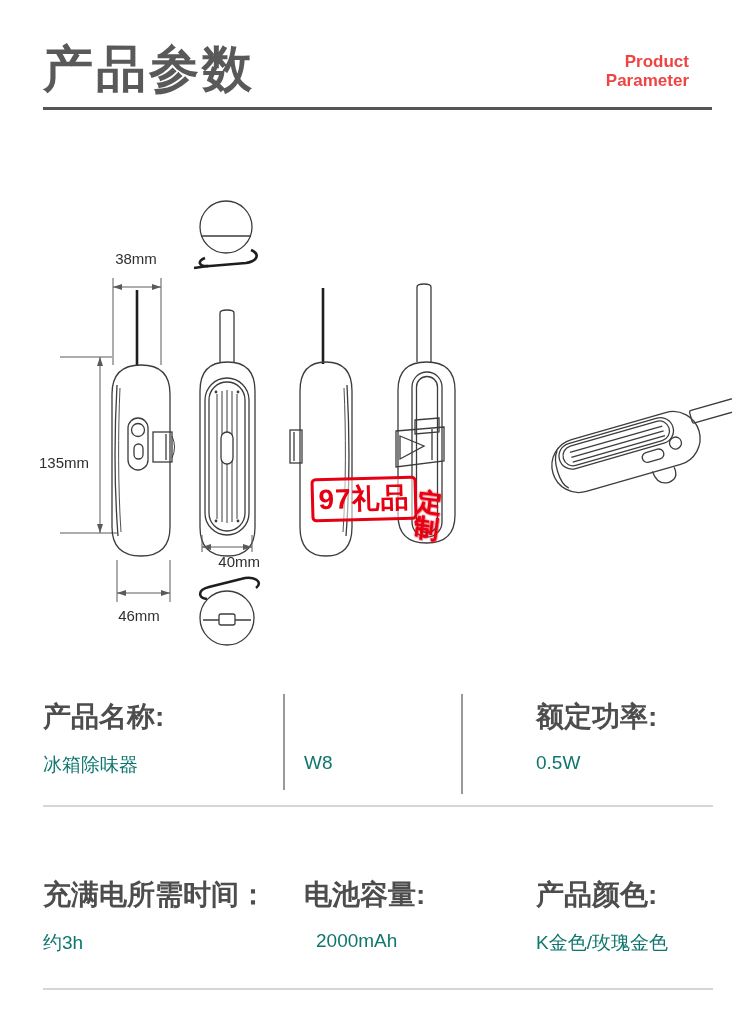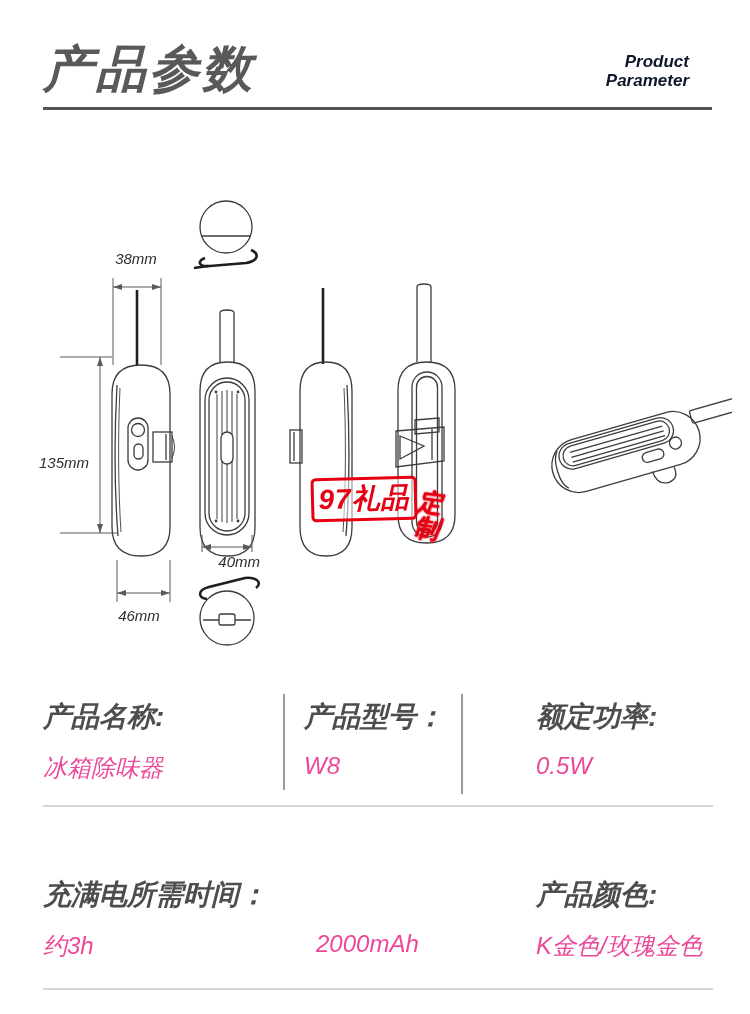--- a/index.html
+++ b/index.html
@@ -1,41 +1,41 @@
 <!DOCTYPE html>
 <html><head>
 <meta charset="utf-8">
 <style>
   html,body{margin:0;padding:0;background:#fff;}
   .page{position:relative;width:732px;height:1014px;background:#ffffff;overflow:hidden;
-        font-family:"Liberation Sans",sans-serif;font-style:italic;}
+        font-family:"Liberation Sans",sans-serif;}
 
   
   .page-title{position:absolute;left:43px;top:36px;font-size:50px;font-weight:700;
               color:#595959;letter-spacing:3px;}
   .page-subtitle{position:absolute;right:43px;top:52px;text-align:right;font-size:17px;
-                 line-height:19px;color:#0f172a;font-weight:600;}
+                 line-height:19px;color:#ef4444;font-weight:600;}
   .header-rule{position:absolute;left:43px;top:107px;width:669px;height:3px;background:#555;}
 
   
   .diagram-svg{position:absolute;left:0;top:180px;}
   .dim-label{position:absolute;font-size:15px;color:#2f2f2f;text-align:center;}
 
   .watermark-box{position:absolute;left:311px;top:477px;width:100px;height:38px;
                  border:3px solid #e60012;border-radius:5px;display:flex;align-items:center;
                  justify-content:center;color:#e60012;font-weight:700;font-size:28px;
                  letter-spacing:1px;transform:rotate(-1.5deg);background:rgba(255,255,255,.55);}
   .watermark-seal{position:absolute;left:411px;top:490px;width:34px;color:#e60012;
                   font-family:"DejaVu Serif",serif;font-weight:700;font-size:25px;
                   line-height:26px;text-align:center;transform:rotate(7deg);
                   text-shadow:0 0 2px #e60012,1px 1px 0 #e6001255;}
 
   
   .spec-label{position:absolute;font-size:28px;font-weight:700;color:#4d4d4d;white-space:nowrap;}
-  .spec-value{position:absolute;font-size:24px;color:#ec4899;white-space:nowrap;}
+  .spec-value{position:absolute;font-size:19px;color:#0f766e;white-space:nowrap;}
   .vdiv{position:absolute;width:2px;background:#9a9a9a;}
   .hdiv{position:absolute;left:43px;width:670px;height:2px;background:#d6d6d6;}
 </style>
 </head>
 <body>
 
 <div class="page">
 
   <div class="page-title">产品参数</div>
   <div class="page-subtitle">
@@ -158,33 +158,33 @@
   <div class="watermark-seal">
     <div>定</div>
     <div>制</div>
   </div>
 
   <div class="spec-label" style="left:43px;top:698px;">产品名称:</div>
   <div class="spec-value" style="left:43px;top:752px;">冰箱除味器</div>
 
   <div class="vdiv" style="left:283px;top:694px;height:96px;"></div>
 
-  <div class="spec-label" style="left:304px;top:698px;">产品型号：</div>
   <div class="spec-value" style="left:304px;top:752px;text-align:right;">W8</div>
 
   <div class="vdiv" style="left:461px;top:694px;height:100px;"></div>
 
   <div class="spec-label" style="left:536px;top:698px;text-align:right;">额定功率:</div>
   <div class="spec-value" style="left:536px;top:752px;">0.5W</div>
 
   <div class="hdiv" style="top:805px;"></div>
 
   <div class="spec-label" style="left:43px;top:876px;">充满电所需时间：</div>
   <div class="spec-value" style="left:43px;top:930px;">约3h</div>
 
+  <div class="spec-label" style="left:304px;top:876px;">电池容量:</div>
   <div class="spec-value" style="left:316px;top:930px;">2000mAh</div>
 
   <div class="spec-label" style="left:536px;top:876px;">产品颜色:</div>
   <div class="spec-value" style="left:536px;top:930px;">K金色/玫瑰金色</div>
 
   <div class="hdiv" style="top:988px;"></div>
 
 </div>
 
 </body></html>

